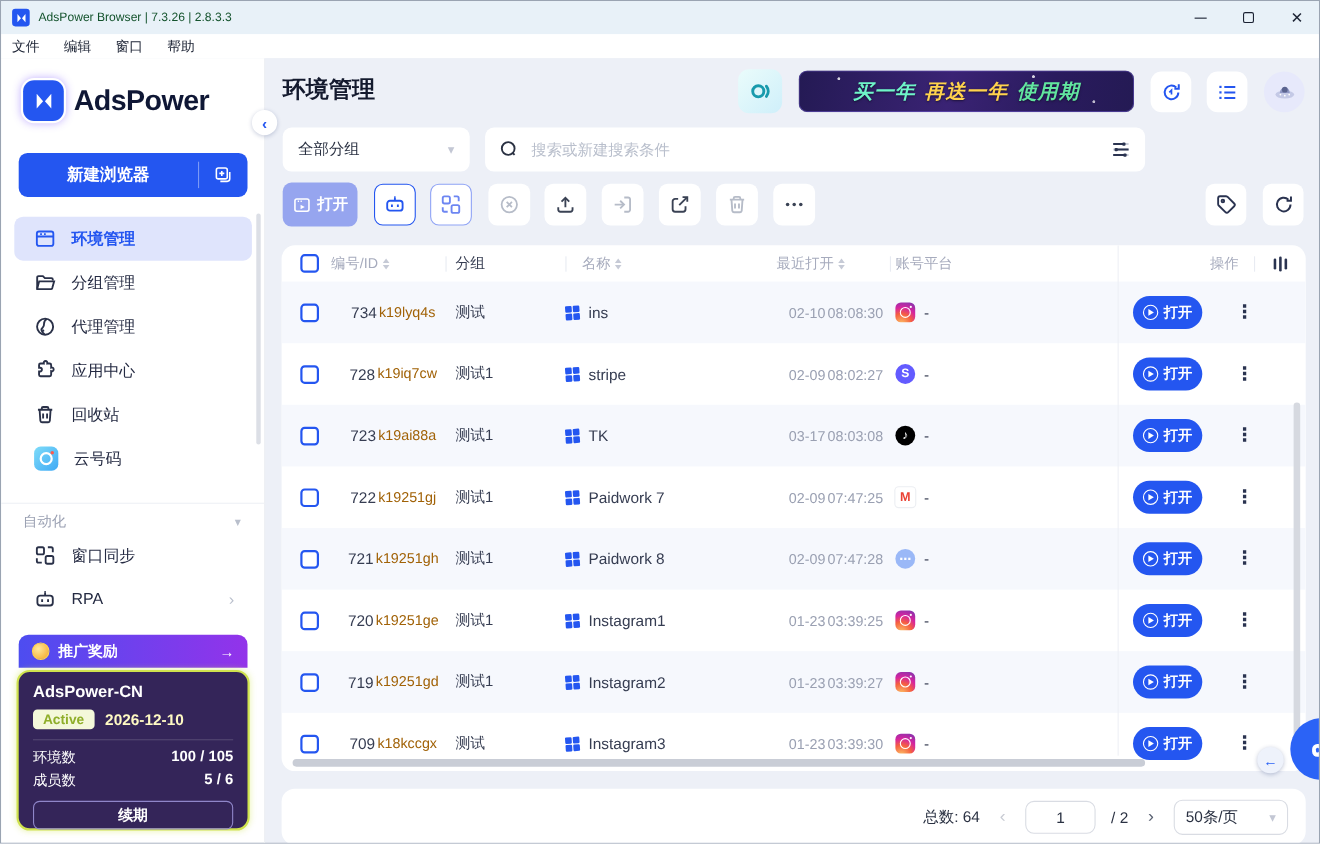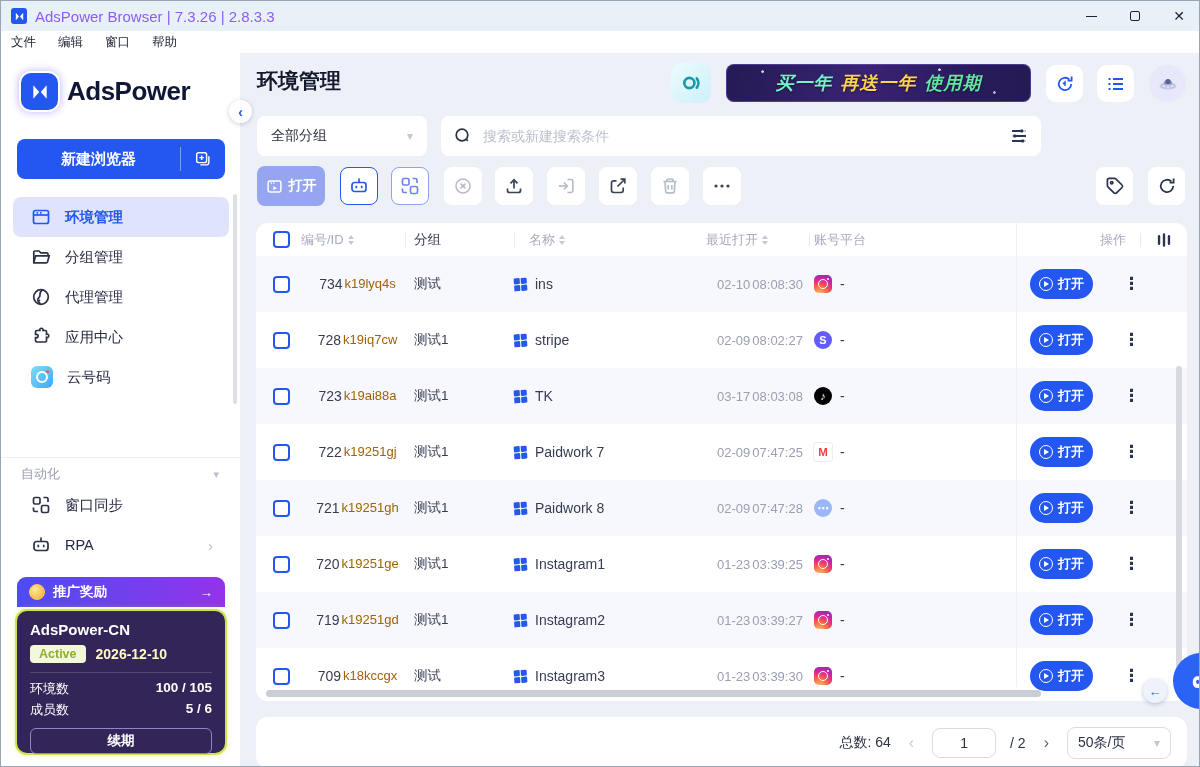--- a/index.html
+++ b/index.html
@@ -2,21 +2,21 @@
 <html><head>
 <meta charset="utf-8">
 <style>
   * { margin:0; padding:0; box-sizing:border-box; }
   html,body { width:1200px; height:767px; font-family:"Liberation Sans","DejaVu Sans",sans-serif; }
   .app { position:relative; width:1200px; height:767px; background:#edf0f7; overflow:hidden; border:1px solid #9aa4b2; }
 
   
   .titlebar { position:absolute; left:0; top:0; width:1200px; height:30px; background:#e8f1f8; display:flex; align-items:center; padding-left:10px; }
   .app-ico { width:16px; height:16px; border-radius:3px; background:#2456f0; display:flex; align-items:center; justify-content:center; margin-right:8px; }
-  .titlebar-title { font-size:15px; color:#8b5cf6; }
+  .titlebar-title { font-size:11px; color:#14532d; }
   .win-controls { margin-left:auto; display:flex; height:30px; }
   .win-btn { width:44px; height:30px; display:flex; align-items:center; justify-content:center; cursor:default; }
   .glyph-min { width:11px; border-top:1.2px solid #1b2233; display:block; }
   .glyph-max { width:10px; height:10px; border:1.2px solid #1b2233; border-radius:2px; display:block; }
   .glyph-close { font-size:14px; color:#1b2233; line-height:1; }
 
   
   .menubar { position:absolute; left:0; top:30px; width:1200px; height:22px; background:#ffffff; display:flex; align-items:center; gap:22px; padding-left:10px; font-size:12.5px; color:#1b2233; }
 
   
@@ -234,20 +234,31 @@
           </span>
         <span>代理管理</span>
       </div>
       <div class="nav-item">
         <span class="ni">
             <svg width="20" height="20" viewBox="0 0 20 20" fill="none" stroke="currentColor" stroke-width="1.7">
               <path d="M7.2 3.5h1.6a1.7 1.7 0 1 1 3.2 0h2.2A1.3 1.3 0 0 1 15.5 4.8v2.4a1.7 1.7 0 1 1 0 3.2v3.3a1.3 1.3 0 0 1-1.3 1.3H5.8a1.3 1.3 0 0 1-1.3-1.3v-3h.9a1.7 1.7 0 1 0 0-3.4h-.9V4.8A1.3 1.3 0 0 1 5.8 3.5h1.4z"></path>
             </svg>
           </span>
         <span>应用中心</span>
+      </div>
+      <div class="nav-item">
+        <span class="ni">
+            <svg width="20" height="20" viewBox="0 0 20 20" fill="none" stroke="currentColor" stroke-width="1.7">
+              <path d="M3.5 5.5h13"></path>
+              <path d="M7 5.5V4.2A1.2 1.2 0 0 1 8.2 3h3.6A1.2 1.2 0 0 1 13 4.2v1.3"></path>
+              <path d="M5 5.5l.7 10a1.5 1.5 0 0 0 1.5 1.4h5.6a1.5 1.5 0 0 0 1.5-1.4l.7-10"></path>
+              <path d="M8.2 9v4.5M11.8 9v4.5"></path>
+            </svg>
+          </span>
+        <span>回收站</span>
       </div>
       <div class="nav-item">
         <span class="ni" style="width:22px;height:22px;border-radius:6px;background:linear-gradient(135deg,#7edcf9,#3fa9f5);position:relative;">
           <svg width="22" height="22" viewBox="0 0 22 22">
               <circle cx="11" cy="11" r="5" fill="none" stroke="#fff" stroke-width="2"></circle>
               <circle cx="16.5" cy="5.5" r="1.6" fill="#ff5a4e"></circle>
             </svg>
         </span>
         <span>云号码</span>
       </div>

